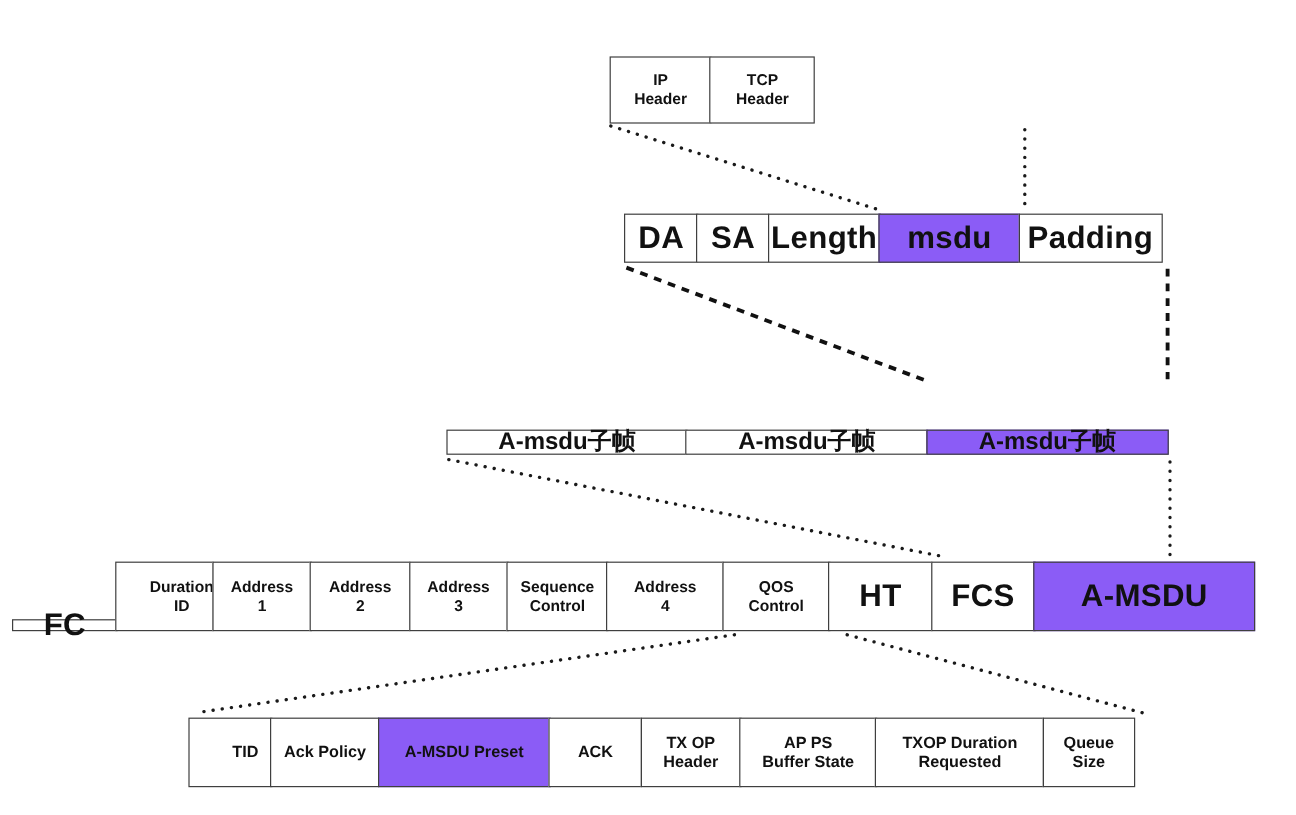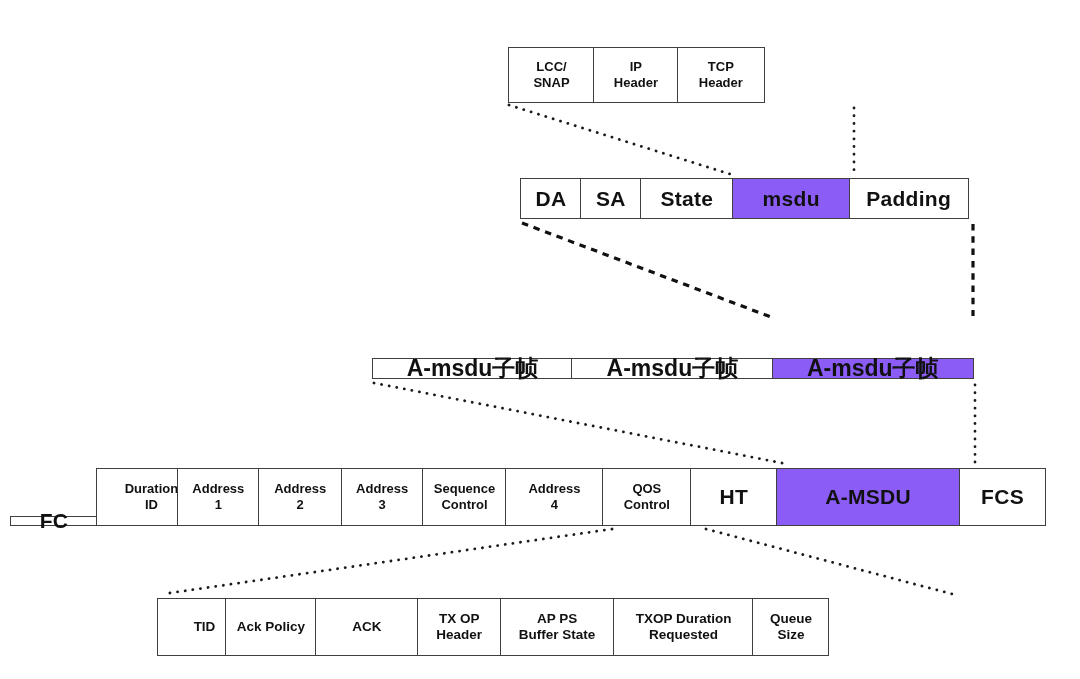--- a/index.html
+++ b/index.html
@@ -16,51 +16,49 @@
     background: #ffffff;
     border: 1.6px solid #3f3f3f;
     display: flex; align-items: center; justify-content: center;
     text-align: center;
     font-weight: bold; color: #111111;
     font-size: 13px; line-height: 1.22;
     white-space: pre-line;
   }
   .cell + .cell { margin-left: -1.6px; }
   .cell.hl { background: #8b5cf6; }
-  .cell.big { font-size: 21px; letter-spacing: 0.3px; }
-  .row3 .cell { font-size: 23px; margin-top: 38px; }
+  .cell.big { font-size: 26px; letter-spacing: 0.3px; }
+  .row3 .cell { font-size: 20px; margin-top: 38px; }
   .row5 .cell { font-size: 13.5px; }
 </style>
 </head>
 <body>
 
 <svg id="connectors" width="1080" height="679" viewBox="0 0 1080 679">
   <line class="dot" x1="509" y1="105" x2="733" y2="175"></line>
   <line class="dot" x1="854" y1="108" x2="854" y2="174"></line>
   <line class="dash" x1="522" y1="223" x2="771" y2="317"></line>
   <line class="dash" x1="973" y1="224" x2="973" y2="316"></line>
   <line class="dot" x1="374" y1="383" x2="787" y2="464"></line>
   <line class="dot" x1="975" y1="385" x2="975" y2="463"></line>
   <line class="dot" x1="612" y1="529" x2="163" y2="594"></line>
   <line class="dot" x1="706" y1="529" x2="956" y2="595"></line>
 </svg>
 
 <div class="row" style="left:508px; top:47px; height:56px;">
-  <div class="cell" style="width:87px;"><span>LCC/
-SNAP</span></div>
   <div class="cell" style="width:85px;"><span>IP
 Header</span></div>
   <div class="cell" style="width:88px;justify-content:center;"><span>TCP
 Header</span></div>
 </div>
 
 <div class="row" style="left:520px; top:178px; height:41px;">
   <div class="cell big" style="width:62px;"><span>DA</span></div>
   <div class="cell big" style="width:61px;"><span>SA</span></div>
-  <div class="cell big" style="width:94px;"><span>State</span></div>
+  <div class="cell big" style="width:94px;"><span>Length</span></div>
   <div class="cell big hl" style="width:118px;"><span>msdu</span></div>
   <div class="cell big" style="width:120px;"><span>Padding</span></div>
 </div>
 
 <div class="row row3" style="left:372px; top:320px; height:59px;">
   <div class="cell" style="width:201px;"><span>A-msdu子帧</span></div>
   <div class="cell" style="width:202px;"><span>A-msdu子帧</span></div>
   <div class="cell hl" style="width:202px;"><span>A-msdu子帧</span></div>
 </div>
 
@@ -74,28 +72,29 @@
 2</span></div>
   <div class="cell" style="width:83px;"><span>Address
 3</span></div>
   <div class="cell" style="width:85px;"><span>Sequence
 Control</span></div>
   <div class="cell" style="width:98px;"><span>Address
 4</span></div>
   <div class="cell" style="width:90px;"><span>QOS
 Control</span></div>
   <div class="cell big" style="width:87px;"><span>HT</span></div>
+  <div class="cell big" style="width:87px;"><span>FCS</span></div>
   <div class="cell big hl" style="width:185px;"><span>A-MSDU</span></div>
-  <div class="cell big" style="width:87px;"><span>FCS</span></div>
 </div>
 
 <div class="row row5" style="left:157px; top:598px; height:58px;">
   <div class="cell" style="width:70px;padding-left:25px;"><span>TID</span></div>
   <div class="cell" style="width:91px;"><span>Ack Policy</span></div>
-  <div class="cell" style="width:104px;"><span>ACK</span></div>
+  <div class="cell hl" style="width:144px;"><span>A-MSDU Preset</span></div>
+  <div class="cell" style="width:78px;"><span>ACK</span></div>
   <div class="cell" style="width:84px;"><span>TX OP
 Header</span></div>
   <div class="cell" style="width:115px;"><span>AP PS
 Buffer State</span></div>
   <div class="cell" style="width:141px;"><span>TXOP Duration
 Requested</span></div>
   <div class="cell" style="width:77px;"><span>Queue
 Size</span></div>
 </div>
 

